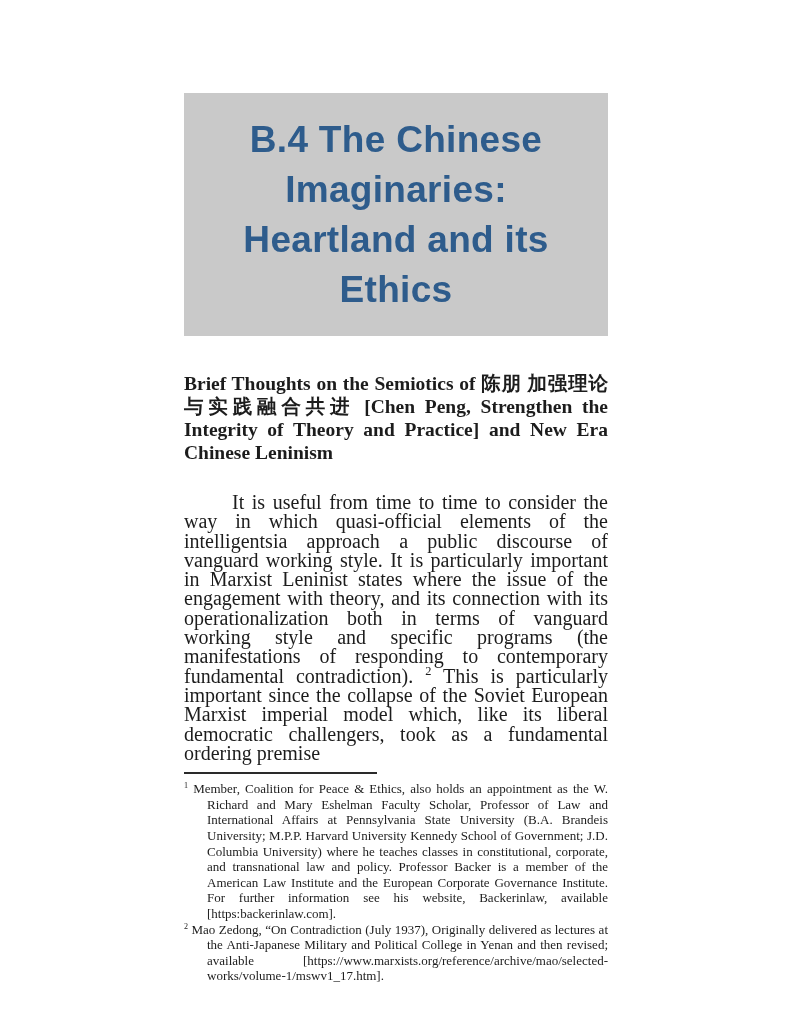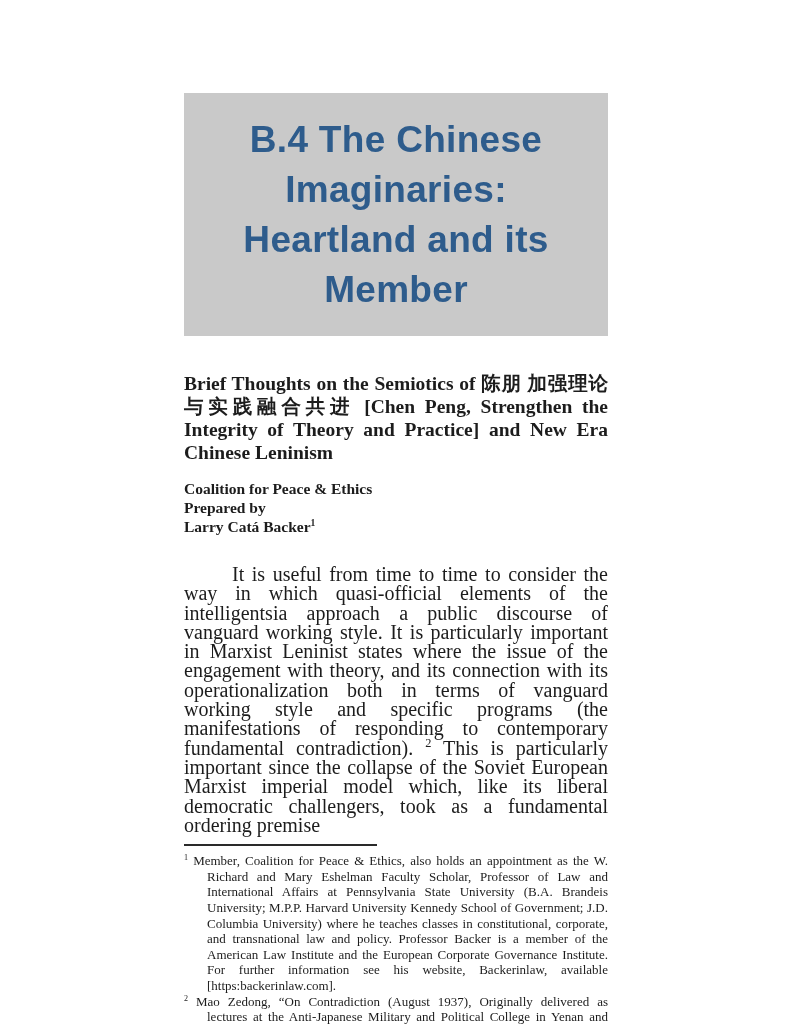--- a/index.html
+++ b/index.html
@@ -83,34 +83,29 @@
 </head>
 <body>
 
 <div class="page">
   <div class="column">
 
     <div class="title-box">
       <div class="title-line">B.4 The Chinese</div>
       <div class="title-line">Imaginaries:</div>
       <div class="title-line">Heartland and its</div>
-      <div class="title-line">Member</div>
+      <div class="title-line">Ethics</div>
     </div>
 
     <h1 class="essay-heading">Brief Thoughts on the Semiotics of 陈朋 加强理论与实践融合共进 [Chen Peng, Strengthen the Integrity of Theory and Practice] and New Era Chinese Leninism</h1>
 
-    <div class="byline">
-      <div>Coalition for Peace &amp; Ethics</div>
-      <div>Prepared by</div>
-      <div><span>Larry Catá Backer</span><sup>1</sup></div>
-    </div>
 
     <p class="body-para"><span>It is useful from time to time to consider the way in which quasi-official elements of the intelligentsia approach a public discourse of vanguard working style.  It is particularly important in Marxist Leninist states  where the issue of the engagement with theory, and its connection with its operationalization both in terms of vanguard working style and specific programs (the manifestations of responding to contemporary fundamental contradiction). </span><sup>2</sup><span> This is particularly important since the collapse of the Soviet European Marxist imperial model which, like its liberal democratic challengers, took as a fundamental ordering premise</span></p>
 
     <hr class="fn-rule">
 
     <div class="footnotes">
       <div class="footnote"><sup>1</sup><span> Member, Coalition for Peace &amp; Ethics, also holds an appointment as the W. Richard and Mary Eshelman Faculty Scholar, Professor of Law and International Affairs at Pennsylvania State University (B.A. Brandeis University; M.P.P. Harvard University Kennedy School of Government; J.D. Columbia University) where he teaches classes in constitutional, corporate, and transnational law and policy. Professor Backer is a member of the American Law Institute and the European Corporate Governance Institute. For further information see his website, Backerinlaw, available [https:backerinlaw.com].</span></div>
-      <div class="footnote"><sup>2</sup><span> Mao Zedong, “On Contradiction (August 1937), Originally delivered as lectures at the Anti-Japanese Military and Political College in Yenan and then revised; available [https://www.marxists.org/reference/archive/mao/selected-works/volume-1/mswv1_17.htm].</span></div>
+      <div class="footnote"><sup>2</sup><span> Mao Zedong, “On Contradiction (July 1937), Originally delivered as lectures at the Anti-Japanese Military and Political College in Yenan and then revised; available [https://www.marxists.org/reference/archive/mao/selected-works/volume-1/mswv1_17.htm].</span></div>
     </div>
 
   </div>
 </div>
 
 </body></html>

